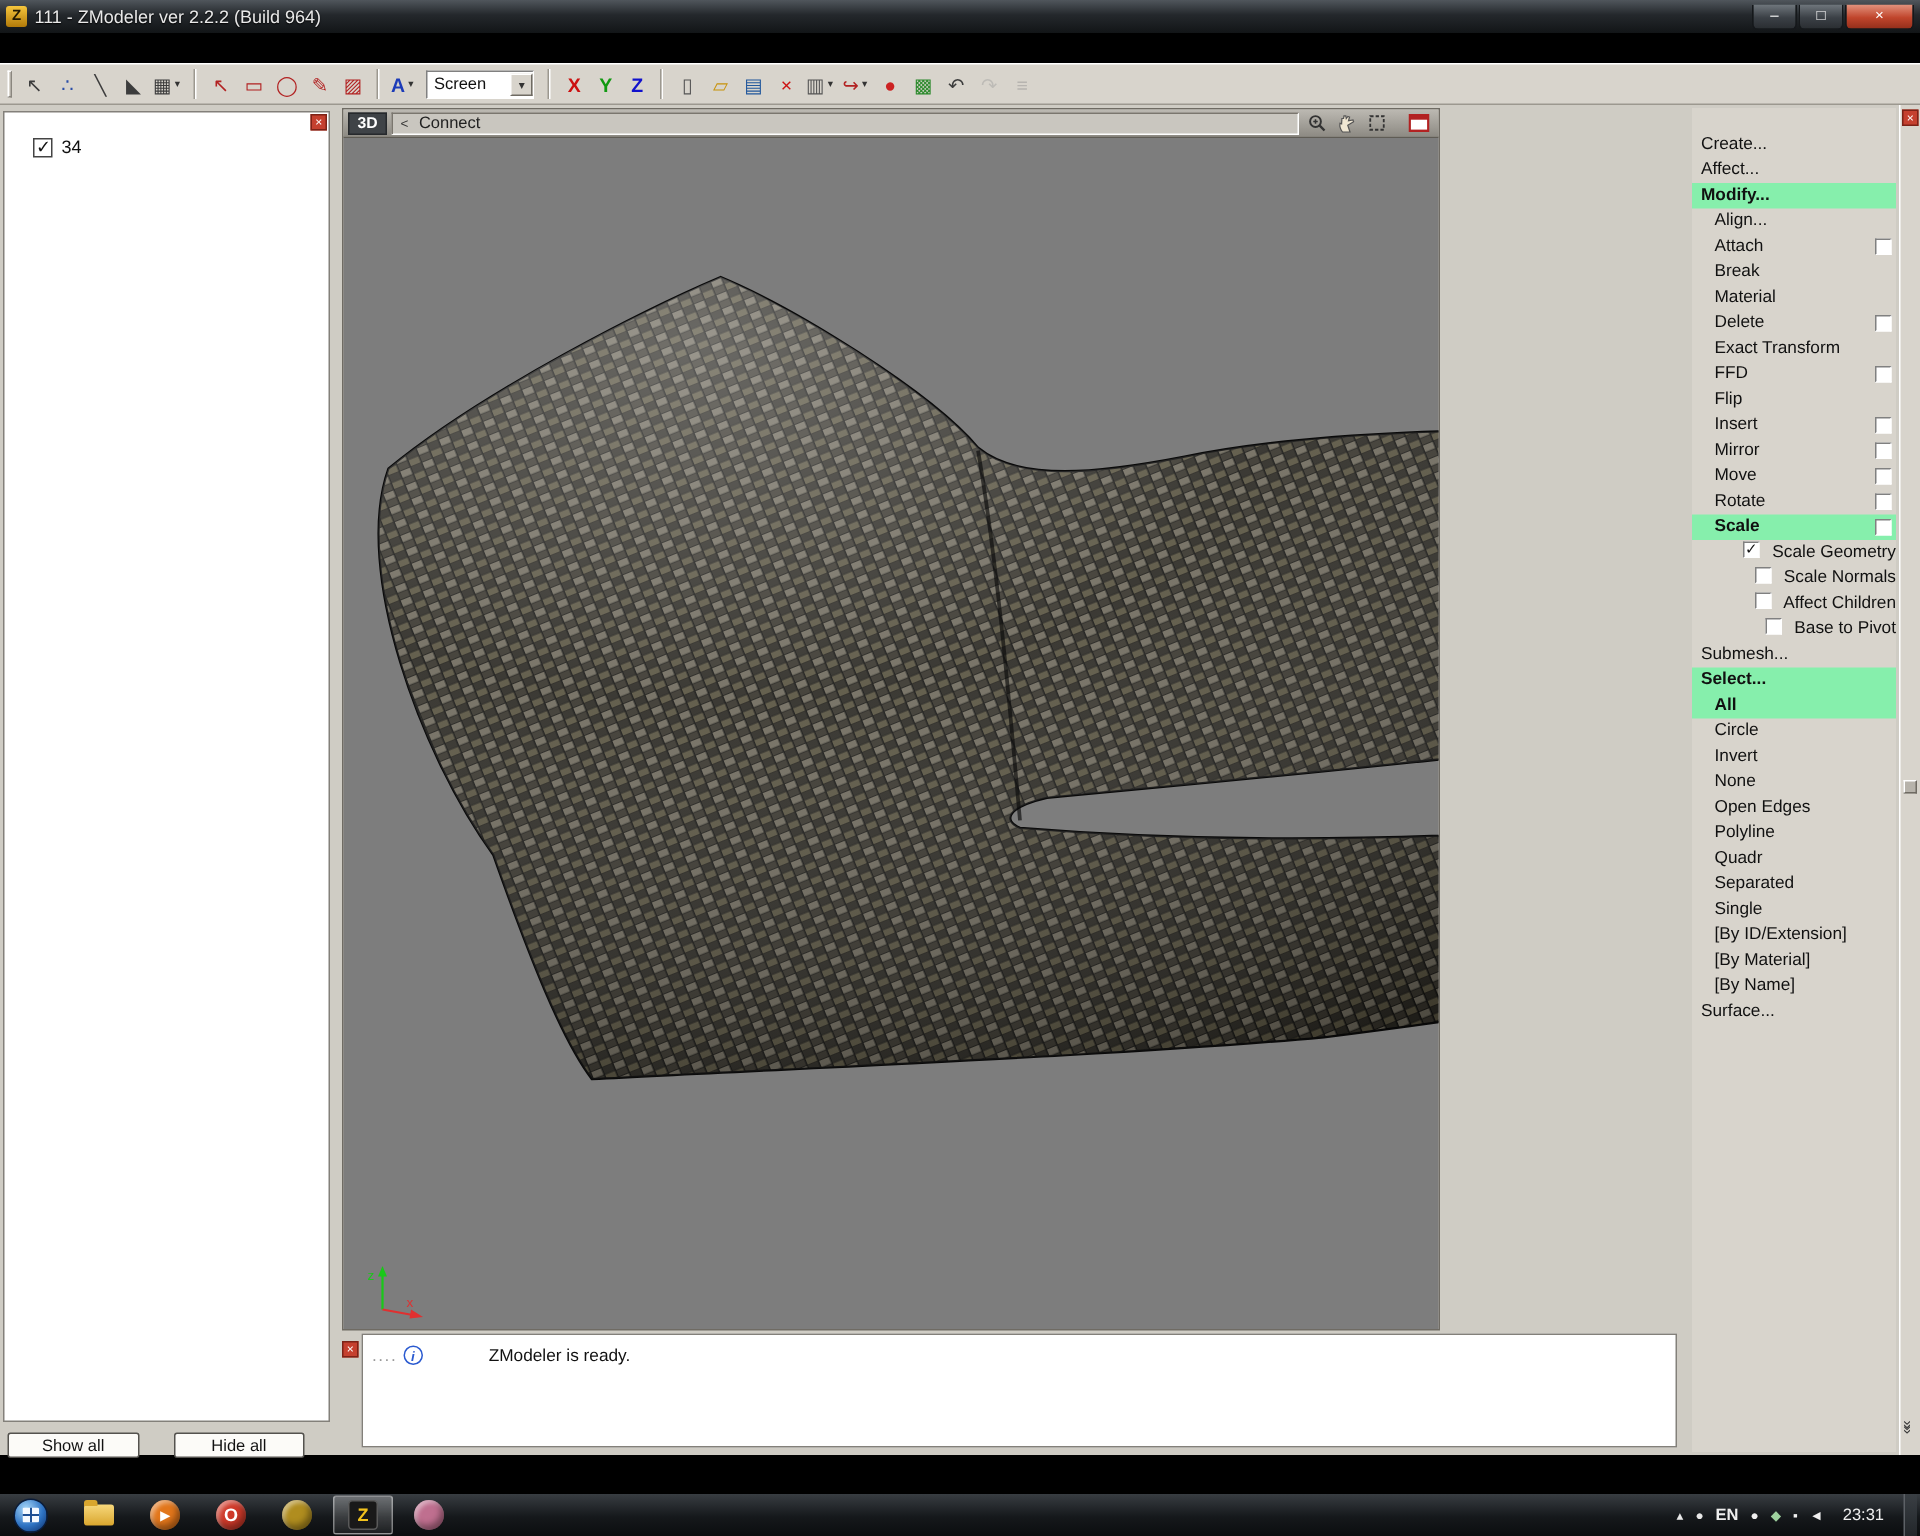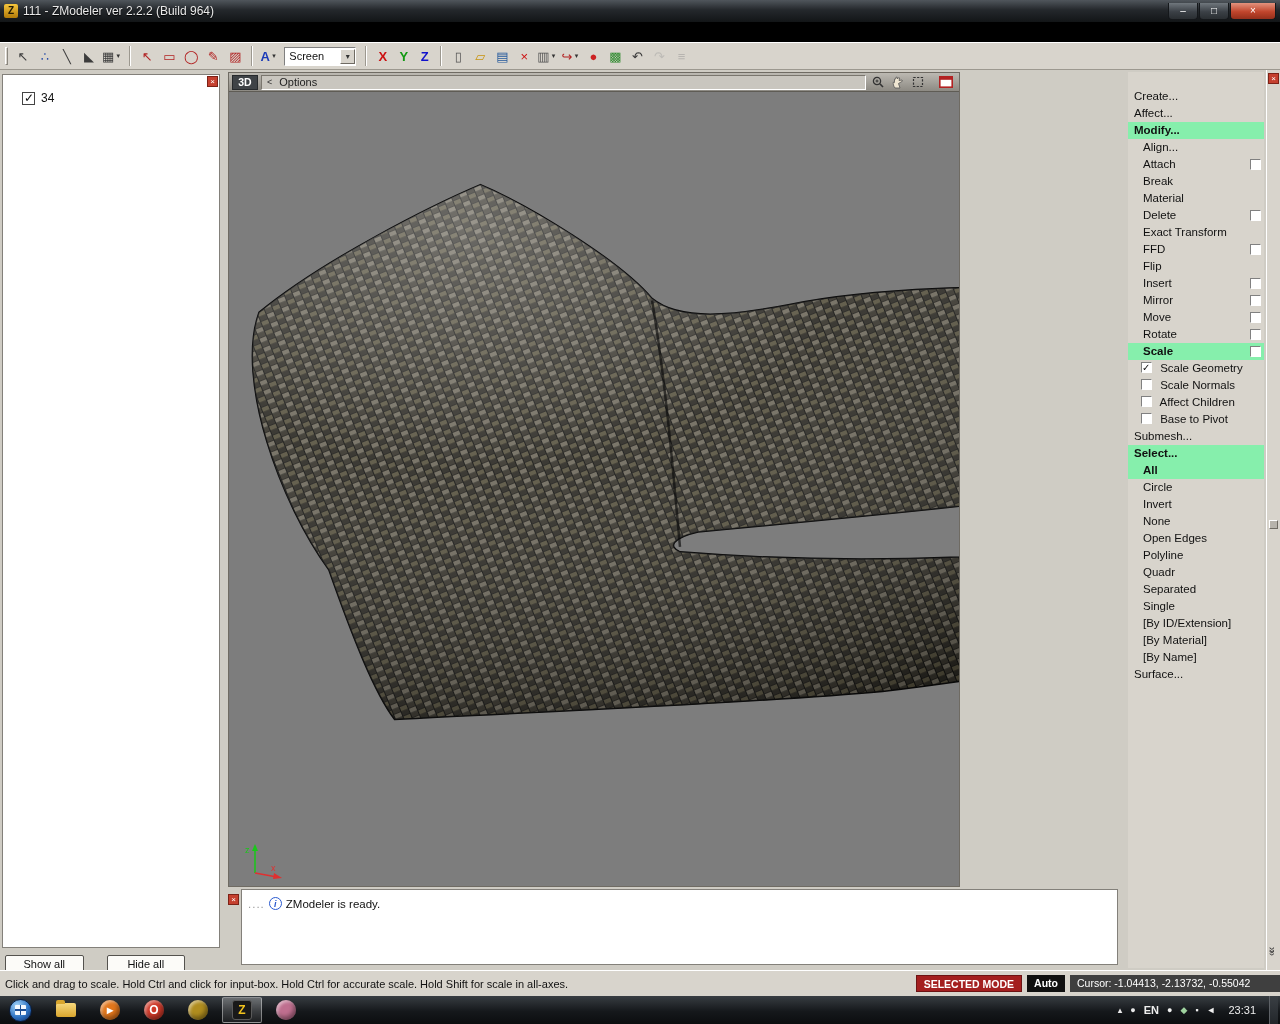--- a/index.html
+++ b/index.html
@@ -75,21 +75,21 @@
     background:#fff; border:1px solid #83807a;
   }
   .panel-close {
     width:11px; height:11px; background:#c5402f; color:#fff; font-size:8px; line-height:10px;
     text-align:center; border:1px solid #7d2217; display:inline-block;
   }
   .left-panel > .panel-close { position:absolute; top:1px; right:1px; }
   .node-row { margin:16px 0 0 19px; display:flex; align-items:center; gap:6px; font-size:12px; color:#111; }
   .cb13 { width:13px; height:13px; border:1px solid #444; background:#fff; position:relative; }
   .cb13.checked::after { content:"✓"; position:absolute; top:-2px; left:1px; font-size:12px; color:#111; }
-  .panel-footer { position:absolute; left:2px; top:880px; width:180px; display:flex; gap:23px; }
+  .panel-footer { position:absolute; left:2px; top:880px; width:198px; display:flex; gap:23px; }
   .flat-btn {
     flex:1; height:17px; background:#fcfbf8; border:1px solid #54524e; border-radius:2px;
     font-size:11px; font-family:inherit; color:#111; padding:0; line-height:14px;
   }
 
   
   .viewport { position:absolute; left:228px; top:2px; width:732px; height:815px; border:1px solid #6f6b63; }
   .vp-header {
     height:19px; background:linear-gradient(#bcb9b2, #8d8a83); border-bottom:1px solid #5f5c55;
     display:flex; align-items:center; padding:0 3px; gap:3px;
@@ -112,30 +112,30 @@
   
   .log-row { position:absolute; left:228px; top:819px; width:890px; height:79px; }
   .log-close { position:absolute; left:0; top:5px; }
   .log-panel { position:absolute; left:13px; top:0; right:0; bottom:3px; background:#fff; border:1px solid #83807a; }
   .log-line { display:flex; align-items:center; gap:4px; margin:7px 0 0 6px; font-size:11.5px; }
   .log-prefix { color:#9a9a9a; letter-spacing:1px; }
   .info-icon {
     width:13px; height:13px; border-radius:50%; border:1px solid #2a5ad0; color:#2a5ad0;
     font-size:9px; font-weight:bold; font-style:italic; display:flex; align-items:center; justify-content:center;
   }
-  .log-text { color:#111; }
+  .log-text { color:#111;margin-left:40px; }
 
   
   .right-panel {
     position:absolute; left:1128px; top:2px; width:136px; height:896px;
     background:#d8d4cc; padding-top:16px; font-size:11.5px; color:#111;
   }
   .rp-item { position:relative; height:17px; line-height:17px; padding-left:6px; white-space:nowrap; }
   .rp-item.lvl1 { padding-left:15px; }
-  .rp-item.lvl2 { padding-left:13px; }
+  .rp-item.lvl2 { padding-left:13px;text-align:right; }
   .rp-item.sel { background:#86efac;font-weight:bold; }
   .rp-cb {
     width:11px; height:11px; background:#fff; display:inline-block;
     border:1px solid; border-color:#808080 #fff #fff #808080; position:relative;
   }
   .rp-cb.right { position:absolute; right:3px; top:3px; }
   .rp-cb.left { margin-right:5px; vertical-align:-1px; }
   .rp-cb.checked::after { content:"✓"; position:absolute; top:-4px; left:0; font-size:10px; color:#111; }
 
   
@@ -359,21 +359,21 @@
         <button class="flat-btn">Show all</button>
         <button class="flat-btn">Hide all</button>
       </div>
     </div>
 
     <div class="viewport">
       <div class="vp-header">
         <button class="vp-mode">3D</button>
         <div class="vp-strip">
           <button class="vp-back">&lt;</button>
-          <span class="vp-title">Options</span>
+          <span class="vp-title">Connect</span>
         </div>
         <span class="vp-icon">
           <svg width="14" height="14" viewBox="0 0 14 14">
               <circle cx="6" cy="6" r="3.6" fill="none" stroke="#333" stroke-width="1.3"></circle>
               <line x1="8.8" y1="8.8" x2="12" y2="12" stroke="#333" stroke-width="1.6"></line>
               <line x1="4.5" y1="6" x2="7.5" y2="6" stroke="#333" stroke-width="1"></line>
               <line x1="6" y1="4.5" x2="6" y2="7.5" stroke="#333" stroke-width="1"></line>
             </svg>
         </span>
         <span class="vp-icon">
@@ -650,26 +650,20 @@
     </div>
 
     <div class="right-strip">
       <span class="panel-close">×</span>
       <span class="strip-handle"></span>
       <span class="strip-arrows">««</span>
     </div>
 
   </div>
 
-  <div class="statusbar">
-    <span class="status-hint">Click and drag to scale. Hold Ctrl and click for input-box. Hold Ctrl for accurate scale. Hold Shift for scale in all-axes.</span>
-    <span class="badge mode">SELECTED MODE</span>
-    <span class="badge auto">Auto</span>
-    <span class="badge cursor">Cursor: -1.04413, -2.13732, -0.55042</span>
-  </div>
 
   <div class="taskbar">
     <div class="start-orb">
       <span class="orb">
           <span class="orb-flag"></span>
         </span>
     </div>
 
       <div class="task-btn kind-folder">
         <span class="task-icon"></span>

